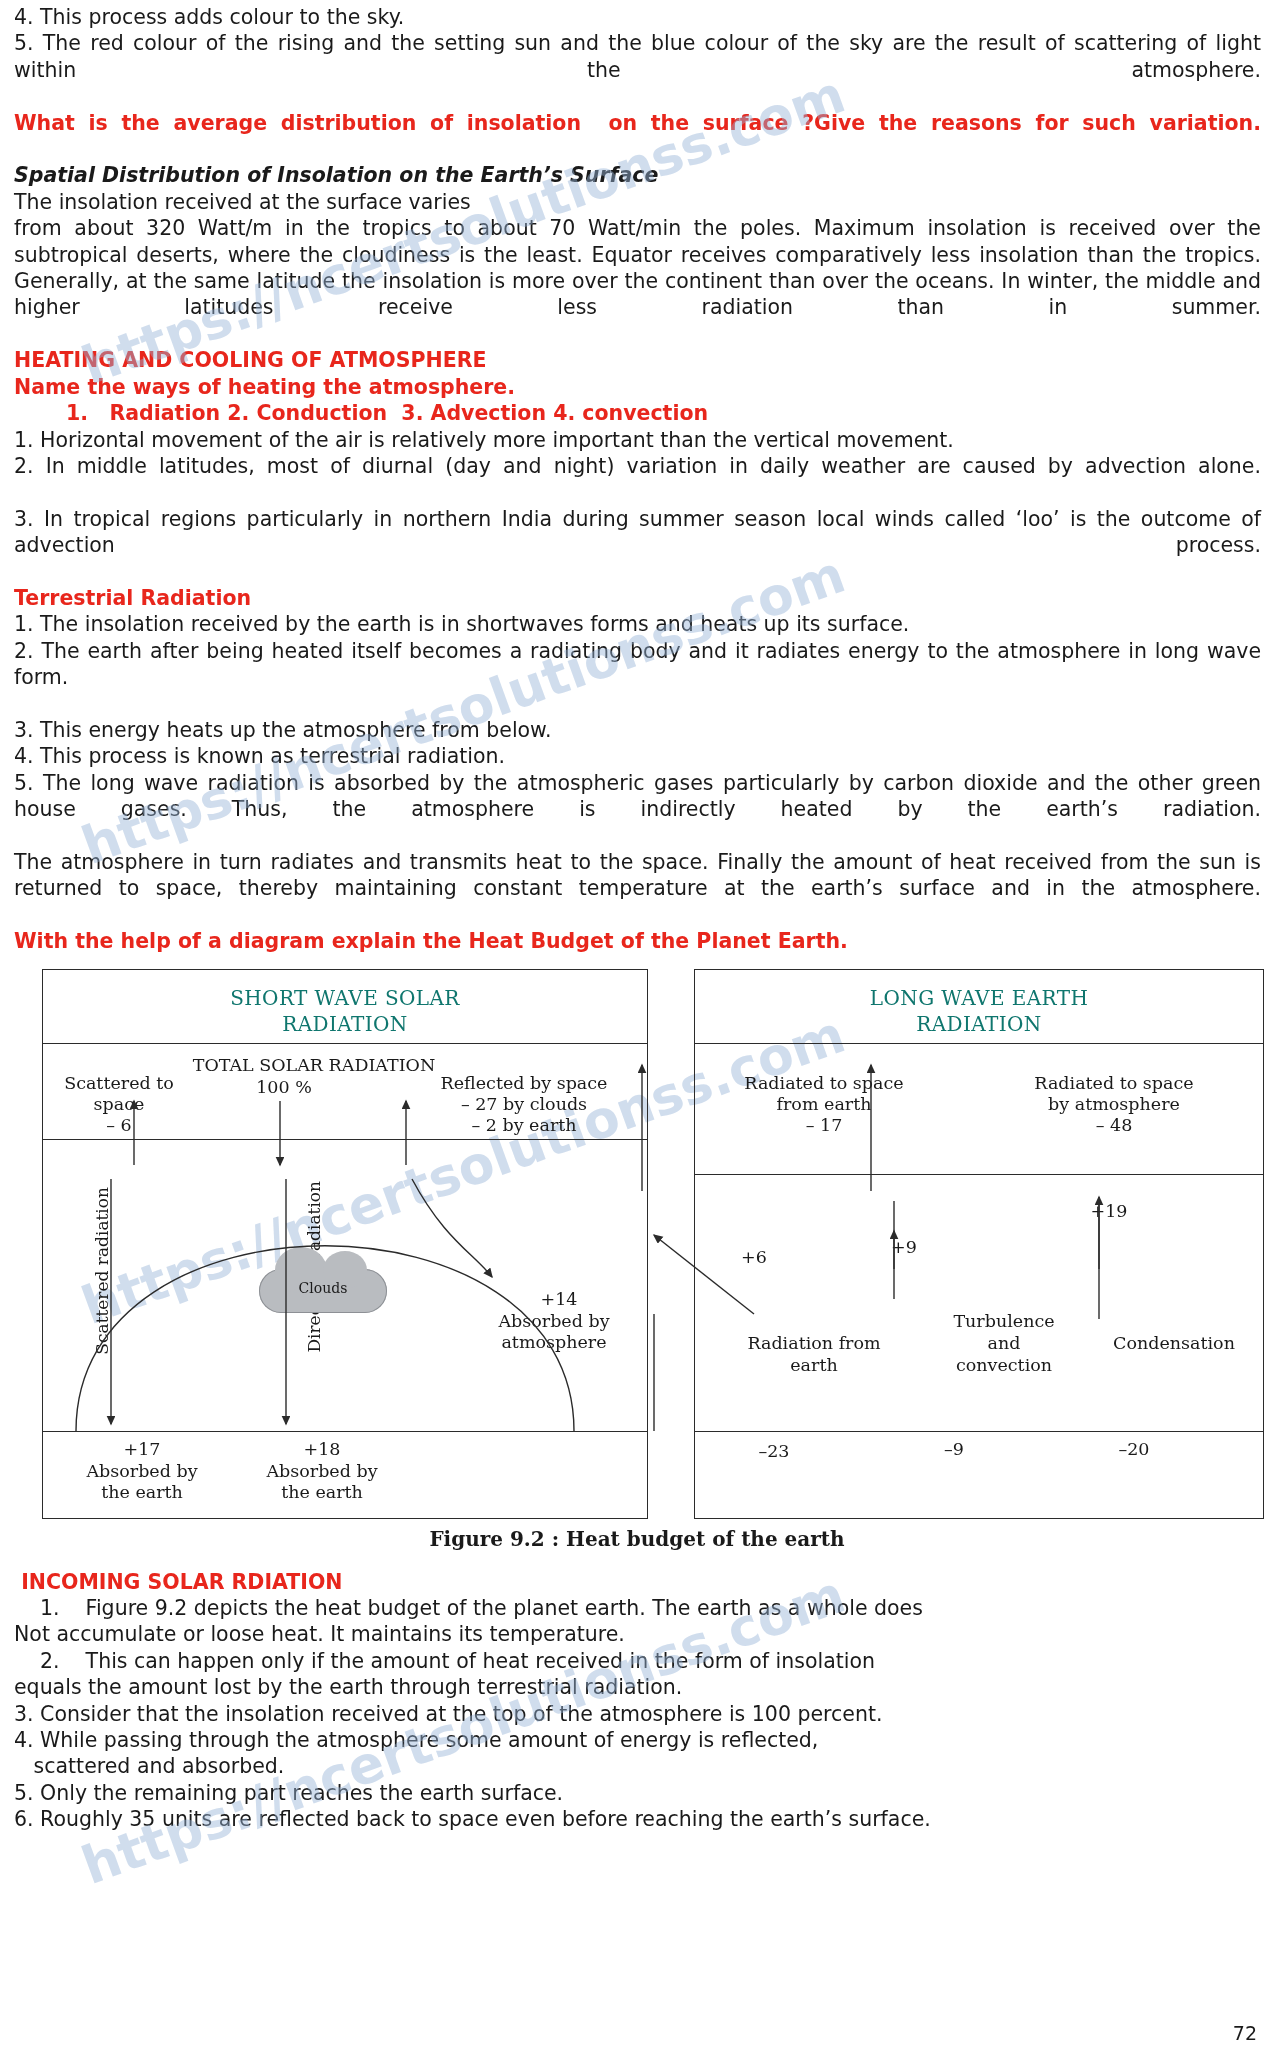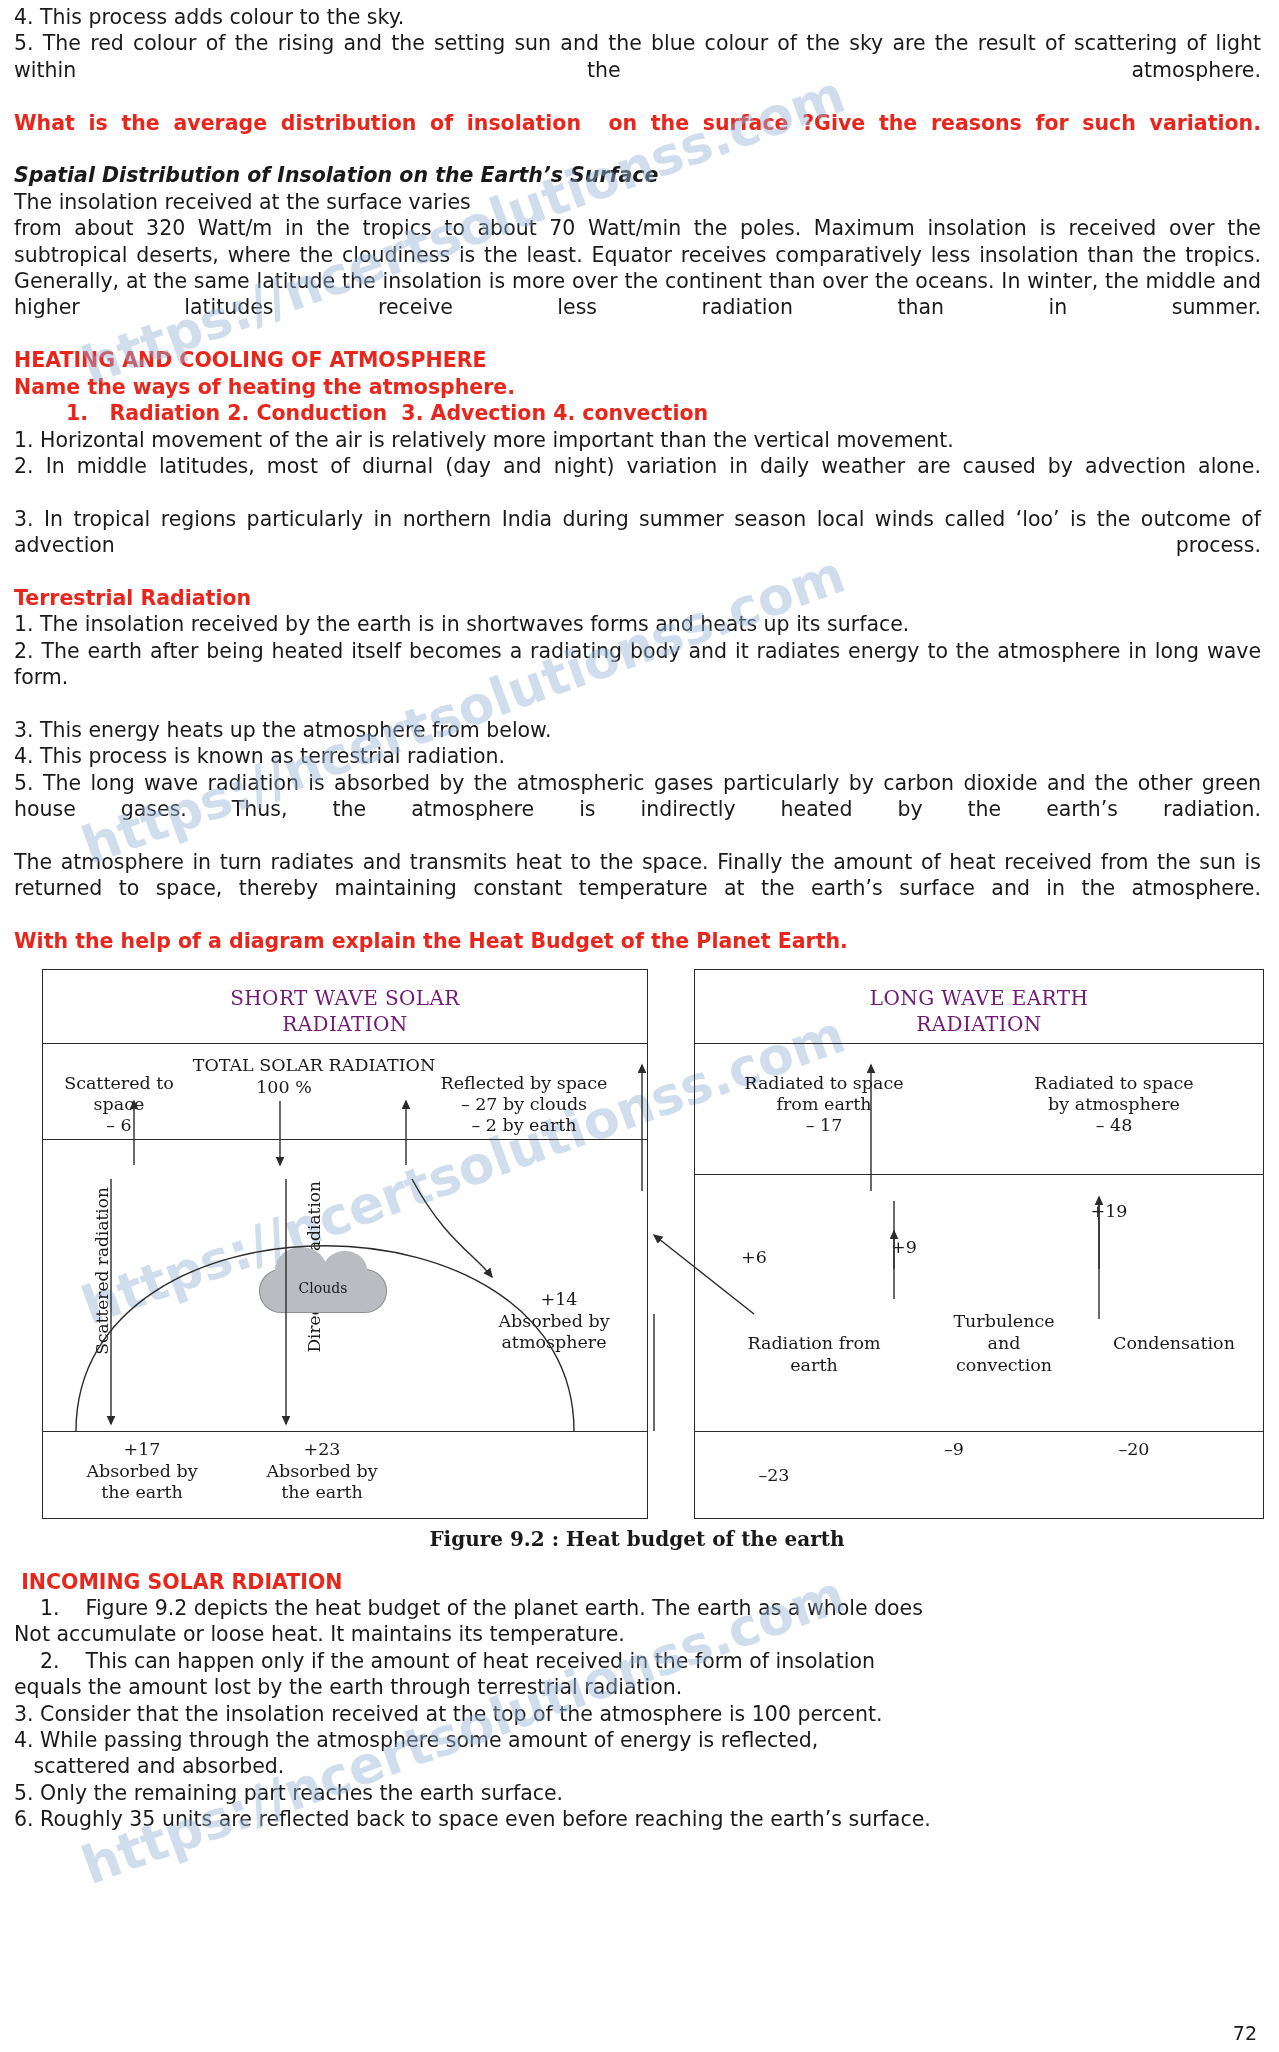--- a/index.html
+++ b/index.html
@@ -90,21 +90,21 @@
     width: 570px;
     height: 550px;
   }
   .hdr {
     position: absolute;
     width: 100%;
     text-align: center;
     font-family: "DejaVu Serif", serif;
     font-size: 20px;
     line-height: 26px;
-    color: #701a75;
+    color: #0f766e;
     letter-spacing: .4px;
   }
   .divider {
     position: absolute;
     left: 0;
     width: 100%;
     border-top: 1.5px solid #2b2b2b;
   }
   .fig-txt {
     position: absolute;
@@ -237,21 +237,21 @@
     </div>
 
     <div class="fig-txt" style="left:455px; top:320px; width:180px;">+14</div>
     <div class="fig-txt" style="left:440px; top:342px; width:200px;">Absorbed by</div>
     <div class="fig-txt" style="left:440px; top:363px; width:200px;">atmosphere</div>
 
     <div class="fig-txt" style="left:58px; top:470px; width:140px;">+17</div>
     <div class="fig-txt" style="left:38px; top:492px; width:180px;">Absorbed by</div>
     <div class="fig-txt" style="left:38px; top:513px; width:180px;">the earth</div>
 
-    <div class="fig-txt" style="left:238px; top:470px; width:140px;">+23</div>
+    <div class="fig-txt" style="left:238px; top:470px; width:140px;">+18</div>
     <div class="fig-txt" style="left:218px; top:492px; width:180px;">Absorbed by</div>
     <div class="fig-txt" style="left:218px; top:513px; width:180px;">the earth</div>
 
     <div class="panel panel-right"></div>
     <div class="hdr" style="left:680px; top:16px; width:570px;">LONG WAVE EARTH</div>
     <div class="hdr" style="left:680px; top:42px; width:570px;">RADIATION</div>
     <div class="divider" style="left:680px; top:74px; width:570px;"></div>
     <div class="divider" style="left:680px; top:205px; width:570px;"></div>
     <div class="divider" style="left:680px; top:462px; width:570px;"></div>
 
@@ -269,21 +269,21 @@
 
     <div class="fig-txt" style="left:690px; top:364px; width:220px;">Radiation from</div>
     <div class="fig-txt" style="left:690px; top:386px; width:220px;">earth</div>
 
     <div class="fig-txt" style="left:900px; top:342px; width:180px;">Turbulence</div>
     <div class="fig-txt" style="left:900px; top:364px; width:180px;">and</div>
     <div class="fig-txt" style="left:900px; top:386px; width:180px;">convection</div>
 
     <div class="fig-txt" style="left:1070px; top:364px; width:180px;">Condensation</div>
 
-    <div class="fig-txt" style="left:700px; top:496px; width:120px;">–23</div>
+    <div class="fig-txt" style="left:700px; top:472px; width:120px;">–23</div>
     <div class="fig-txt" style="left:880px; top:470px; width:120px;">–9</div>
     <div class="fig-txt" style="left:1060px; top:470px; width:120px;">–20</div>
 
     <svg class="arrows" viewBox="0 0 1246 560">
       <defs>
         <marker id="ah" markerWidth="9" markerHeight="9" refX="6" refY="3.2" orient="auto">
           <path d="M0,0 L7,3.2 L0,6.4 z" fill="#2b2b2b"></path>
         </marker>
       </defs>
 

